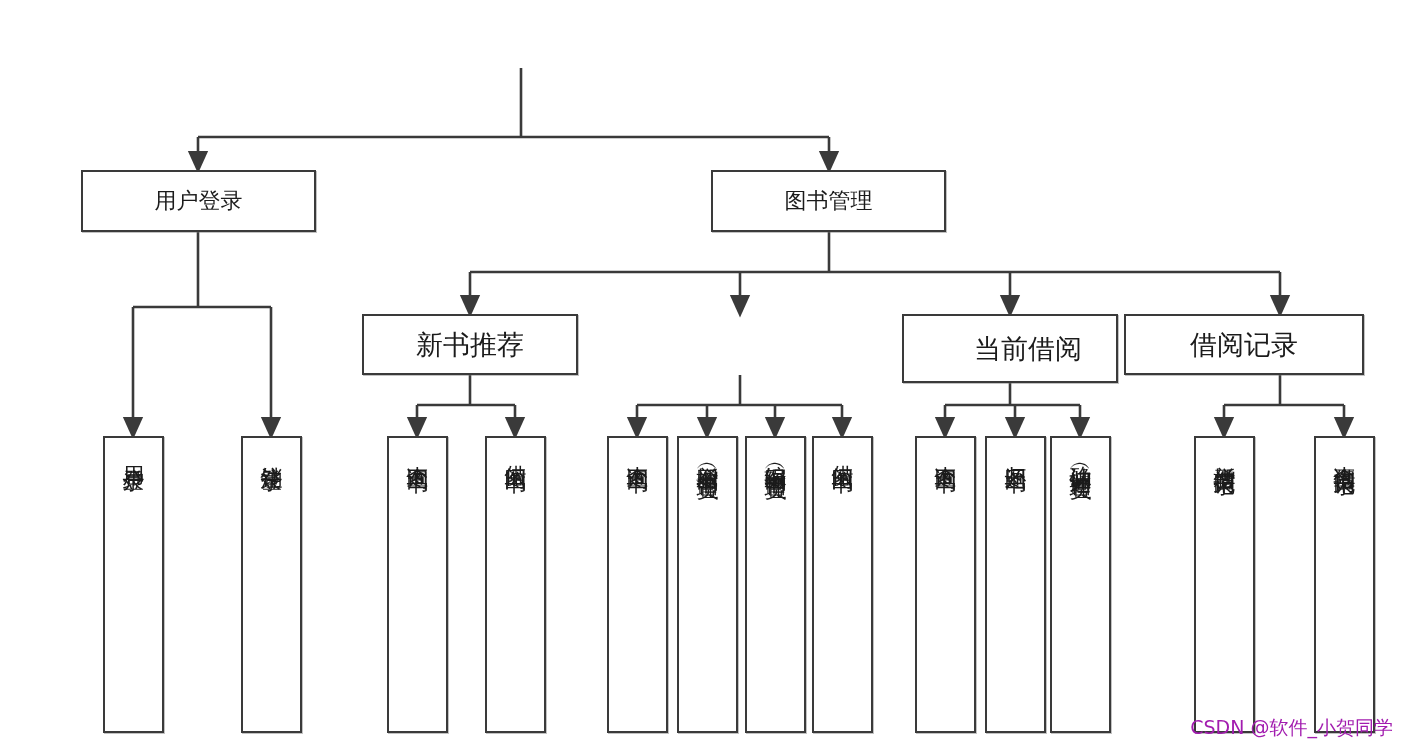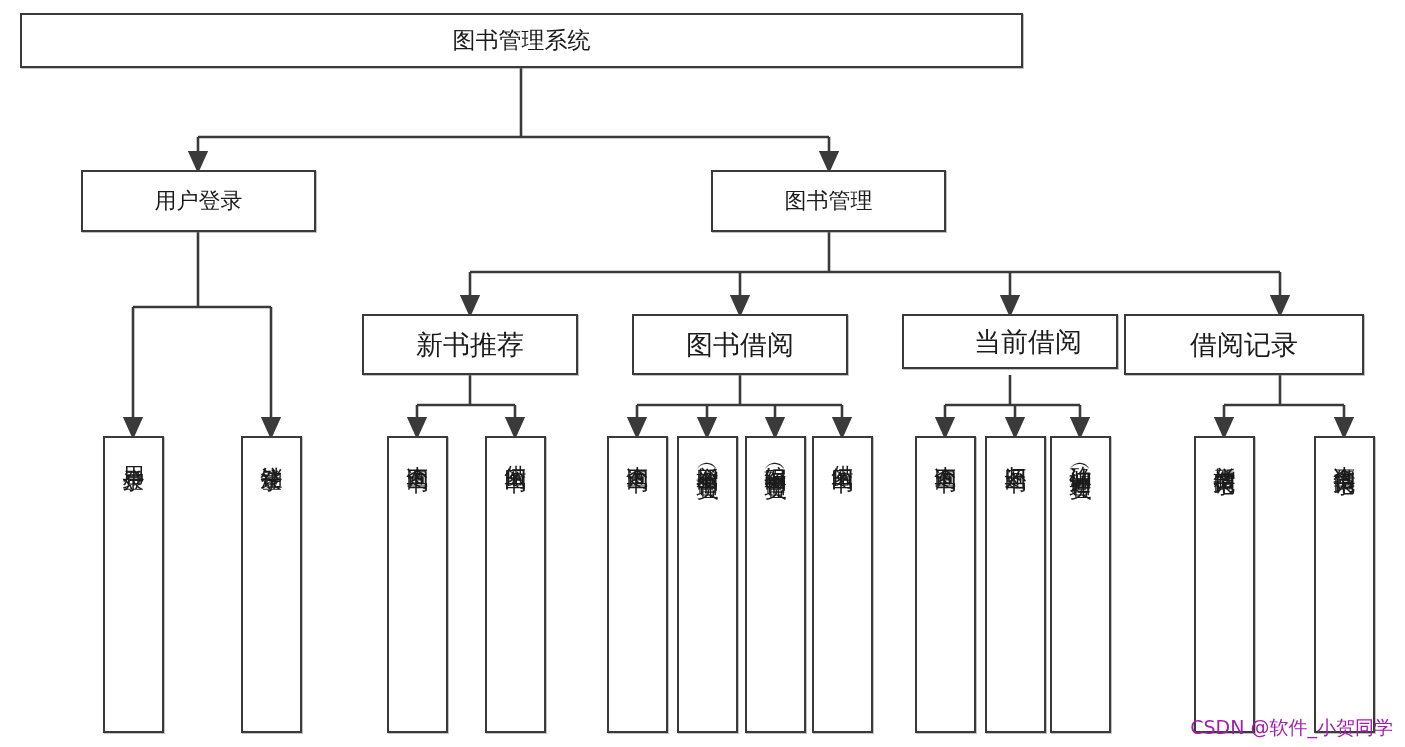--- a/index.html
+++ b/index.html
@@ -115,38 +115,32 @@
       <path d="M1015,405 L1015,428" marker-end="url(#arrow)"></path>
       <path d="M1080,405 L1080,428" marker-end="url(#arrow)"></path>
 
       <path d="M1280,375 L1280,405"></path>
       <path d="M1224,405 L1344,405"></path>
       <path d="M1224,405 L1224,428" marker-end="url(#arrow)"></path>
       <path d="M1344,405 L1344,428" marker-end="url(#arrow)"></path>
     </g>
   </svg>
 
-  <div class="node root" style="left:20px; top:13px; width:1003px; height:55px;">
-    <span class="node-label">图书管理系统</span>
-  </div>
 
   <div class="node level2" style="left:81px; top:170px; width:235px; height:62px;">
     <span class="node-label">用户登录</span>
   </div>
   <div class="node level2" style="left:711px; top:170px; width:235px; height:62px;">
     <span class="node-label">图书管理</span>
   </div>
 
   <div class="node level3" style="left:362px; top:314px; width:216px; height:61px;">
     <span class="node-label">新书推荐</span>
   </div>
-  <div class="node level3" style="left:632px; top:314px; width:216px; height:61px;">
-    <span class="node-label">图书借阅</span>
-  </div>
-  <div class="node level3" style="left:902px; top:314px; width:216px; height:55px;padding-left:36px;">
+  <div class="node level3" style="left:902px; top:314px; width:216px; height:69px;padding-left:36px;">
     <span class="node-label">当前借阅</span>
   </div>
   <div class="node level3" style="left:1124px; top:314px; width:240px; height:61px;">
     <span class="node-label">借阅记录</span>
   </div>
 
   <div class="node leaf" style="left:103px; top:436px; width:61px; height:297px;">
     <span class="node-label">用户登录</span>
   </div>
   <div class="node leaf" style="left:241px; top:436px; width:61px; height:297px;">

